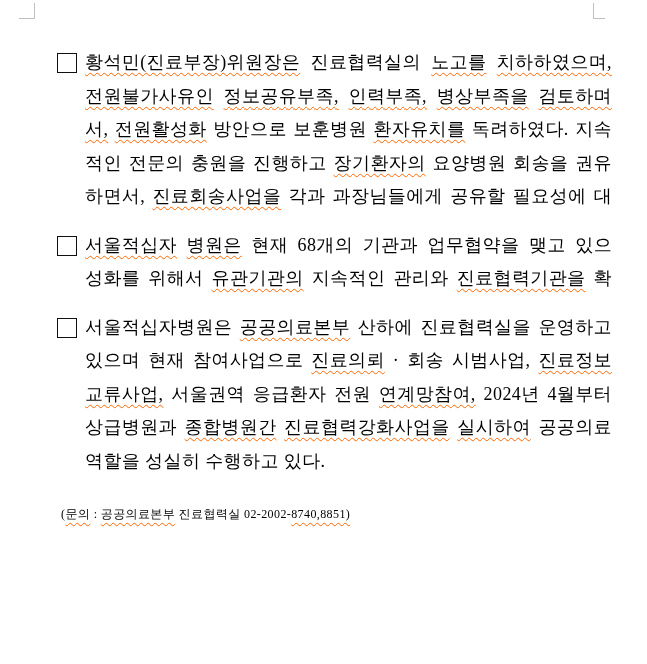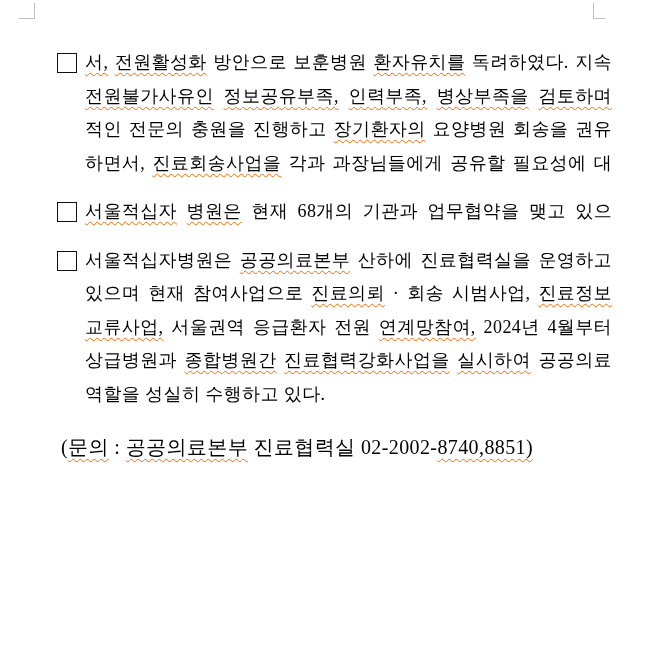--- a/index.html
+++ b/index.html
@@ -35,45 +35,47 @@
   }
   .line.last{text-align-last:left;}
   .u{
     text-decoration-line:underline;
     text-decoration-style:wavy;
     text-decoration-color:var(--squiggle,#ff6600);
     text-decoration-thickness:1px;
     text-underline-offset:4px;
   }
   .footer{
-    margin-left:4px;font-size:20px;line-height:33.5px;letter-spacing:0.4px;
+    margin-left:4px;font-size:12px;line-height:33.5px;letter-spacing:0.4px;
     text-align:left;
   }
 </style>
 </head>
 <body style="--page-bg: #ffffff; --text-color: #000000; --squiggle: #ff6600; --guide-color: #c0c0c0;">
 
 <div class="guide tl"></div>
 <div class="guide tr"></div>
 
 <div class="doc">
   <div id="paragraphs">
       <div class="para">
         <span class="bullet"></span>
         <div class="lines">
+          <div class="line"><span class="u">황석민(진료부장)위원장은</span> <span>진료협력실의</span> <span class="u">노고를</span> <span class="u">치하하였으며,</span></div>
+          <div class="line"><span class="u">전원불가사유인</span> <span class="u">정보공유부족,</span> <span class="u">인력부족,</span> <span class="u">병상부족을</span> <span class="u">검토하며</span></div>
           <div class="line"><span class="u">서,</span> <span class="u">전원활성화</span> <span>방안으로</span> <span>보훈병원</span> <span class="u">환자유치를</span> <span>독려하였다.</span> <span>지속</span></div>
-          <div class="line"><span class="u">전원불가사유인</span> <span class="u">정보공유부족,</span> <span class="u">인력부족,</span> <span class="u">병상부족을</span> <span class="u">검토하며</span></div>
           <div class="line"><span>적인</span> <span>전문의</span> <span>충원을</span> <span>진행하고</span> <span class="u">장기환자의</span> <span>요양병원</span> <span>회송을</span> <span>권유</span></div>
           <div class="line"><span>하면서,</span> <span class="u">진료회송사업을</span> <span>각과</span> <span>과장님들에게</span> <span>공유할</span> <span>필요성에</span> <span>대</span></div>
         </div>
       </div>
       <div class="para">
         <span class="bullet"></span>
         <div class="lines">
           <div class="line"><span class="u">서울적십자</span> <span class="u">병원은</span> <span>현재</span> <span>68개의</span> <span>기관과</span> <span>업무협약을</span> <span>맺고</span> <span>있으</span></div>
+          <div class="line"><span>성화를</span> <span>위해서</span> <span class="u">유관기관의</span> <span>지속적인</span> <span>관리와</span> <span class="u">진료협력기관을</span> <span>확</span></div>
         </div>
       </div>
       <div class="para">
         <span class="bullet"></span>
         <div class="lines">
           <div class="line"><span>서울적십자병원은</span> <span class="u">공공의료본부</span> <span>산하에</span> <span>진료협력실을</span> <span>운영하고</span></div>
           <div class="line"><span>있으며</span> <span>현재</span> <span>참여사업으로</span> <span class="u">진료의뢰</span> <span>·</span> <span>회송</span> <span>시범사업,</span> <span class="u">진료정보</span></div>
           <div class="line"><span class="u">교류사업,</span> <span>서울권역</span> <span>응급환자</span> <span>전원</span> <span class="u">연계망참여,</span> <span>2024년</span> <span>4월부터</span></div>
           <div class="line"><span>상급병원과</span> <span class="u">종합병원간</span> <span class="u">진료협력강화사업을</span> <span class="u">실시하여</span> <span>공공의료</span></div>
           <div class="line last"><span>역할을</span> <span>성실히</span> <span>수행하고</span> <span>있다.</span></div>

